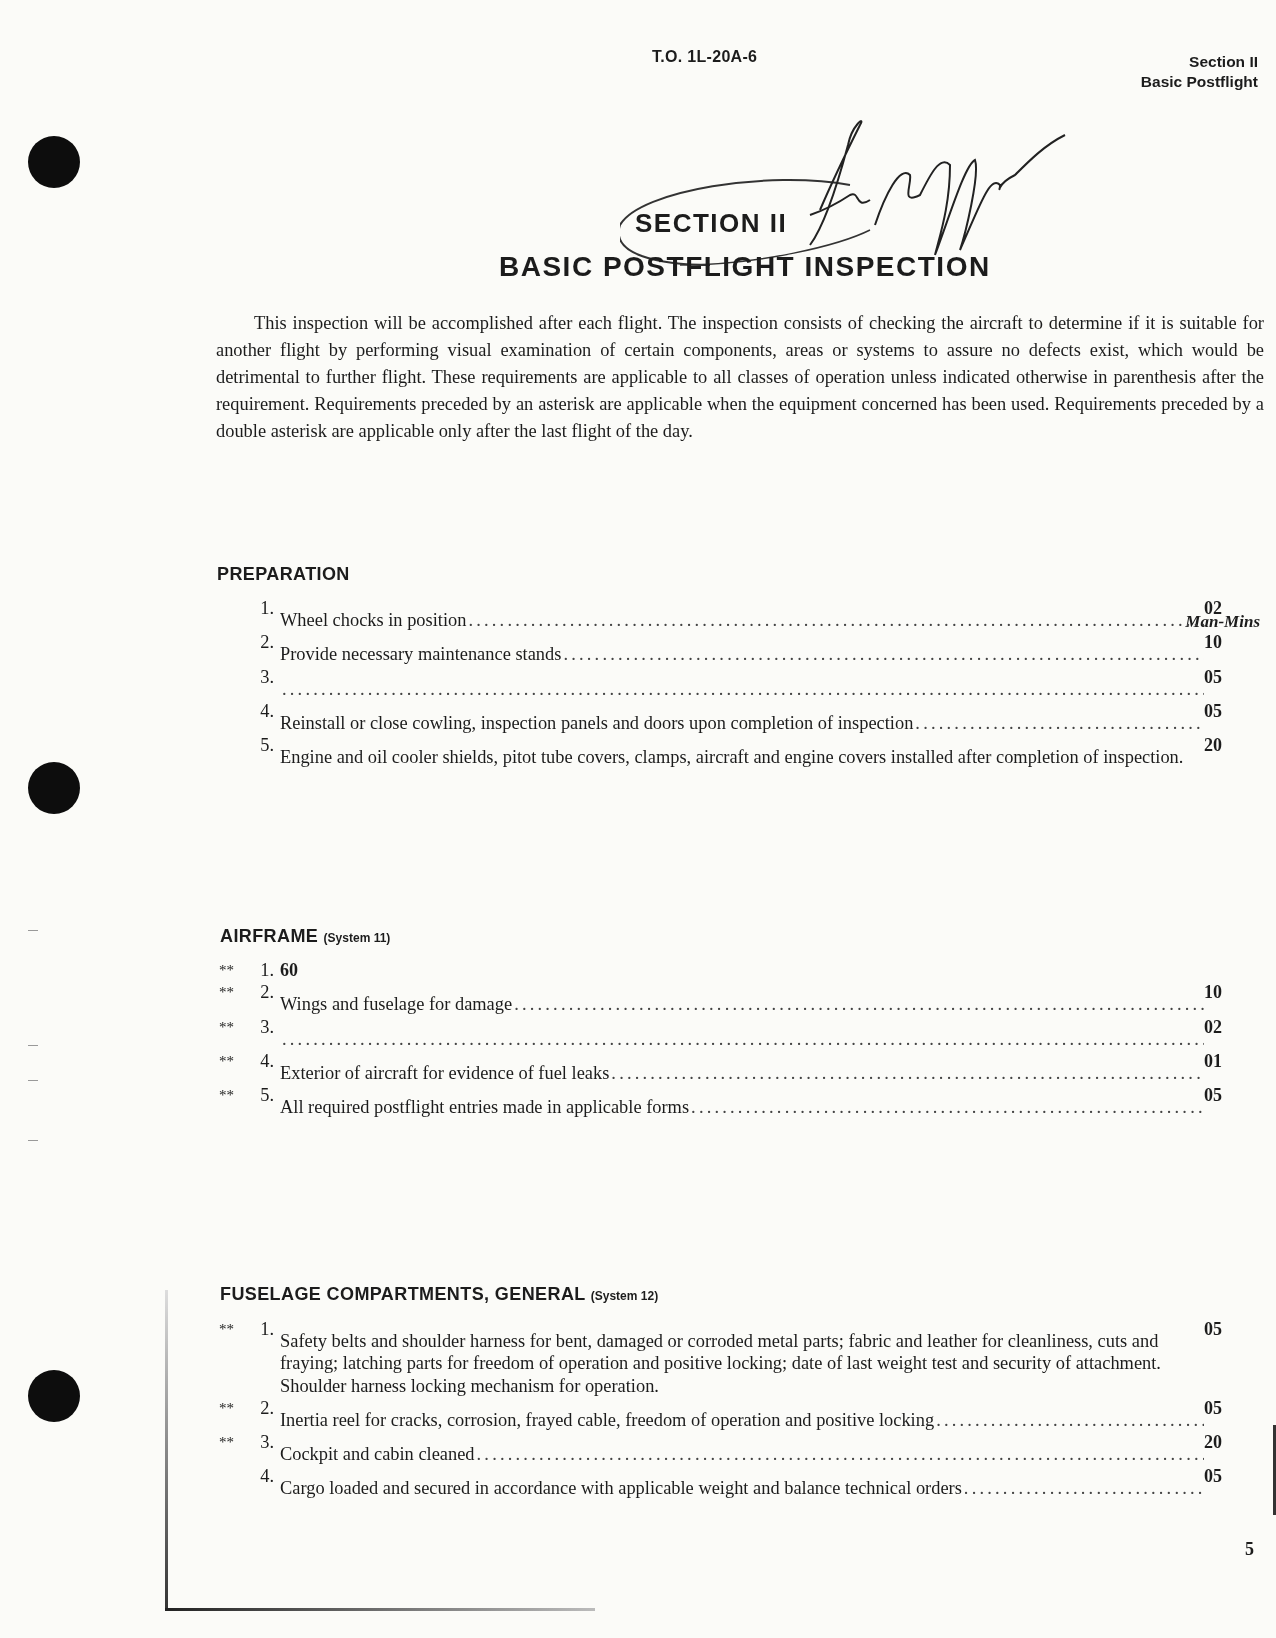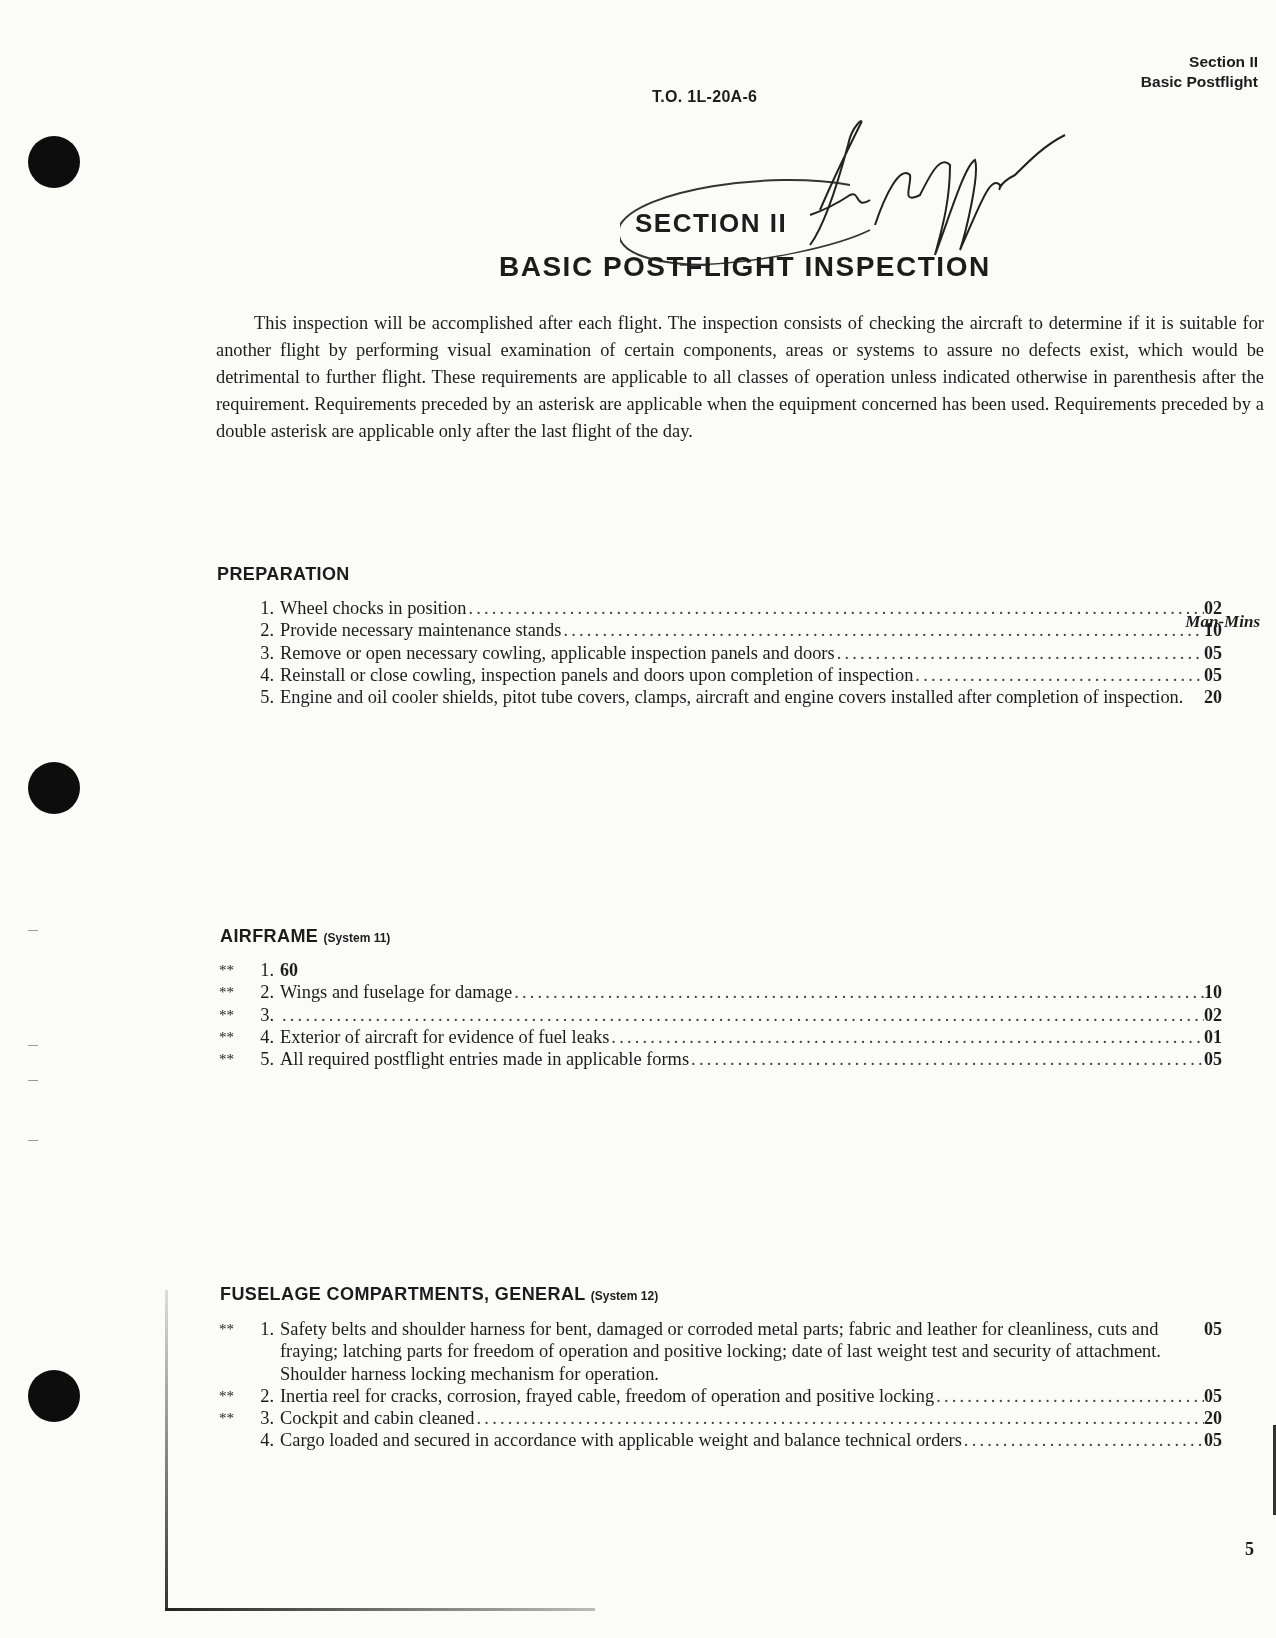--- a/index.html
+++ b/index.html
@@ -6,38 +6,38 @@
   body {
     width: 1276px; height: 1638px; position: relative; overflow: hidden;
     background: #fbfbf8;
     font-family: "Liberation Serif", "DejaVu Serif", serif;
     color: #1c1c1c;
   }
   .hole { position: absolute; left: 28px; width: 52px; height: 52px; border-radius: 50%; background: #0d0d0d; }
   .tick { position: absolute; left: 28px; width: 10px; height: 1px; background: #999; }
   .sans { font-family: "Liberation Sans", "DejaVu Sans", sans-serif; }
 
-  .hdr-to { position: absolute; left: 652px; top: 48px; font-size: 16px; font-weight: bold; letter-spacing: 0.3px; margin-top: 40px; }
+  .hdr-to { position: absolute; left: 652px; top: 48px; font-size: 16px; font-weight: bold; letter-spacing: 0.3px; }
   .hdr-right { position: absolute; right: 18px; top: 52px; text-align: right; font-size: 15.5px; font-weight: bold; line-height: 20px; }
 
   .sec-title { position: absolute; left: 635px; top: 208px; font-size: 26px; font-weight: bold; letter-spacing: 1.5px; }
   .sec-sub { position: absolute; left: 499px; top: 251px; font-size: 28px; font-weight: bold; letter-spacing: 1.5px; }
   .sig { position: absolute; left: 620px; top: 115px; width: 450px; height: 175px; }
 
   .intro { position: absolute; left: 216px; top: 310px; width: 1048px; font-size: 18.4px; line-height: 27px; text-align: justify; text-indent: 38px; }
 
   .sec-head { position: absolute; left: 217px; font-size: 18px; font-weight: bold; letter-spacing: 0.4px; }
   .sec-head .sys { font-weight: bold; font-size: 12px; letter-spacing: 0; }
   .manmins { position: absolute; right: 16px; top: 612px; font-size: 17px; font-style: italic; font-weight: bold; }
 
   .list { position: absolute; left: 216px; width: 1040px; font-size: 18.4px; }
   .item { position: relative; display: flex; align-items: flex-start; line-height: 22.3px; }
   .item .ast { width: 34px; flex: none; font-size: 15px; text-align: left; padding-left: 3px; box-sizing: border-box; }
   .item .num { width: 24px; flex: none; text-align: right; padding-right: 6px; }
-  .item .txt { flex: 1; display: flex; overflow: hidden; white-space: nowrap; }
+  .item .txt { flex: 1; display: flex; overflow: hidden; white-space: nowrap; margin-top: 12px; }
   .item .txt.wrap { white-space: normal; display: block; padding-right: 20px; }
   .item .txt .t { flex: none; }
   .item .txt .dots { flex: 1; overflow: hidden; white-space: nowrap; letter-spacing: 3.2px; color: #444; padding-left: 2px; }
   .item .mins { width: 52px; flex: none; font-weight: bold; font-size: 18px; }
 
   .pagenum { position: absolute; right: 22px; top: 1539px; font-size: 18px; font-weight: bold; }
   .corner-v { position: absolute; left: 165px; top: 1290px; width: 3px; height: 320px; background: linear-gradient(#ddd, #333); }
   .corner-h { position: absolute; left: 165px; top: 1608px; width: 430px; height: 3px; background: linear-gradient(90deg, #222, #bbb); }
   .right-edge { position: absolute; right: 0; top: 1425px; width: 3px; height: 90px; background: #333; }
 </style>
@@ -92,21 +92,20 @@
     <span class="txt">
         <span class="t">Provide necessary maintenance stands</span>
         <span class="dots">.......................................................................................................................................</span>
       </span>
     <span class="mins">10</span>
   </div>
   <div class="item">
     <span class="ast"></span>
     <span class="num">3.</span>
     <span class="txt">
-        <span class="t">Remove or open necessary cowling, applicable inspection panels and doors</span>
         <span class="dots">.......................................................................................................................................</span>
       </span>
     <span class="mins">05</span>
   </div>
   <div class="item">
     <span class="ast"></span>
     <span class="num">4.</span>
     <span class="txt">
         <span class="t">Reinstall or close cowling, inspection panels and doors upon completion of inspection</span>
         <span class="dots">.......................................................................................................................................</span>

